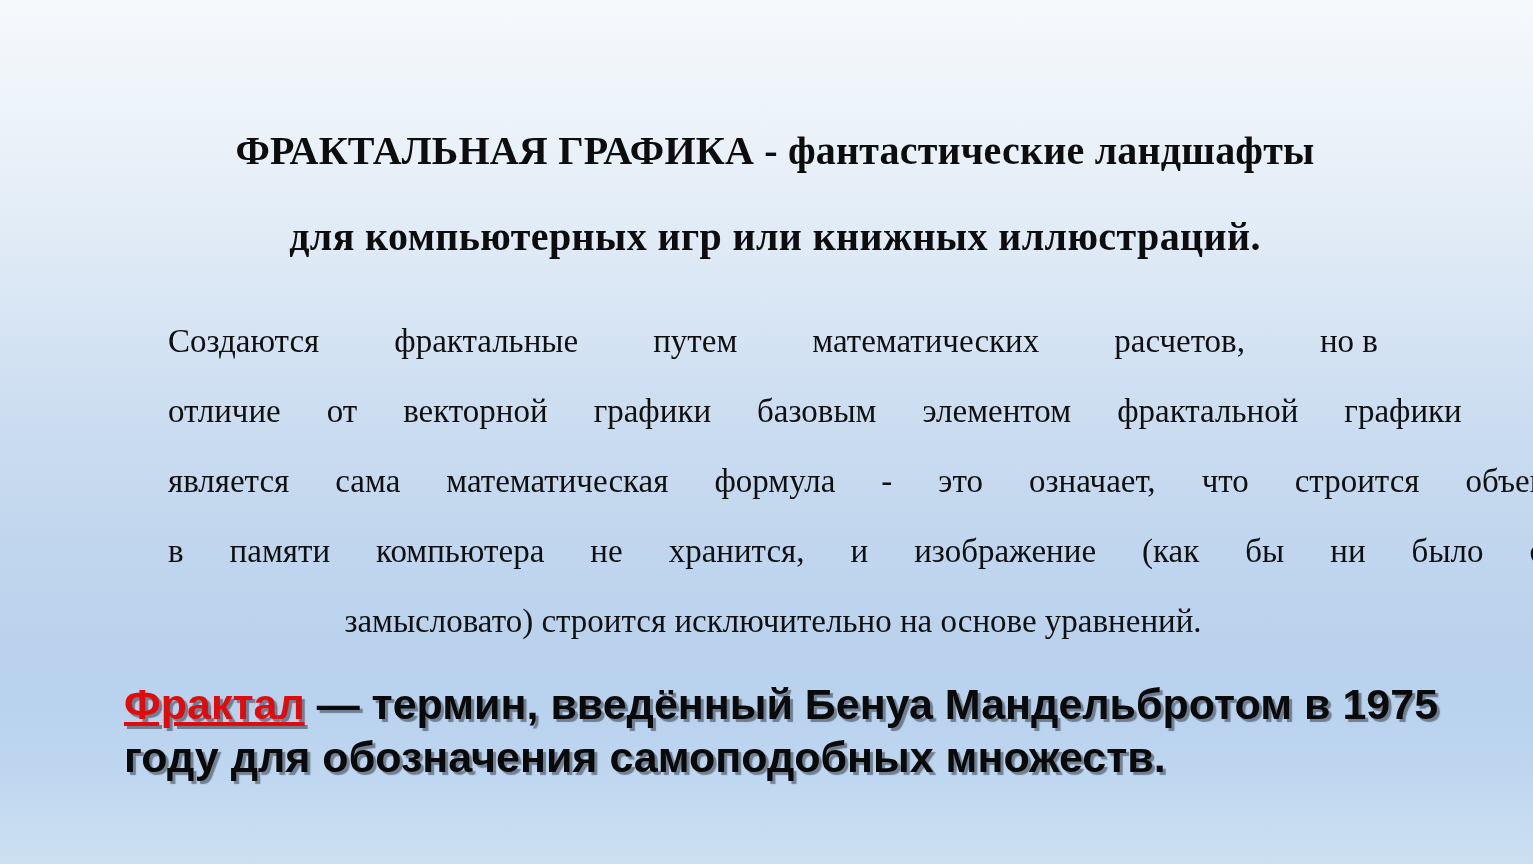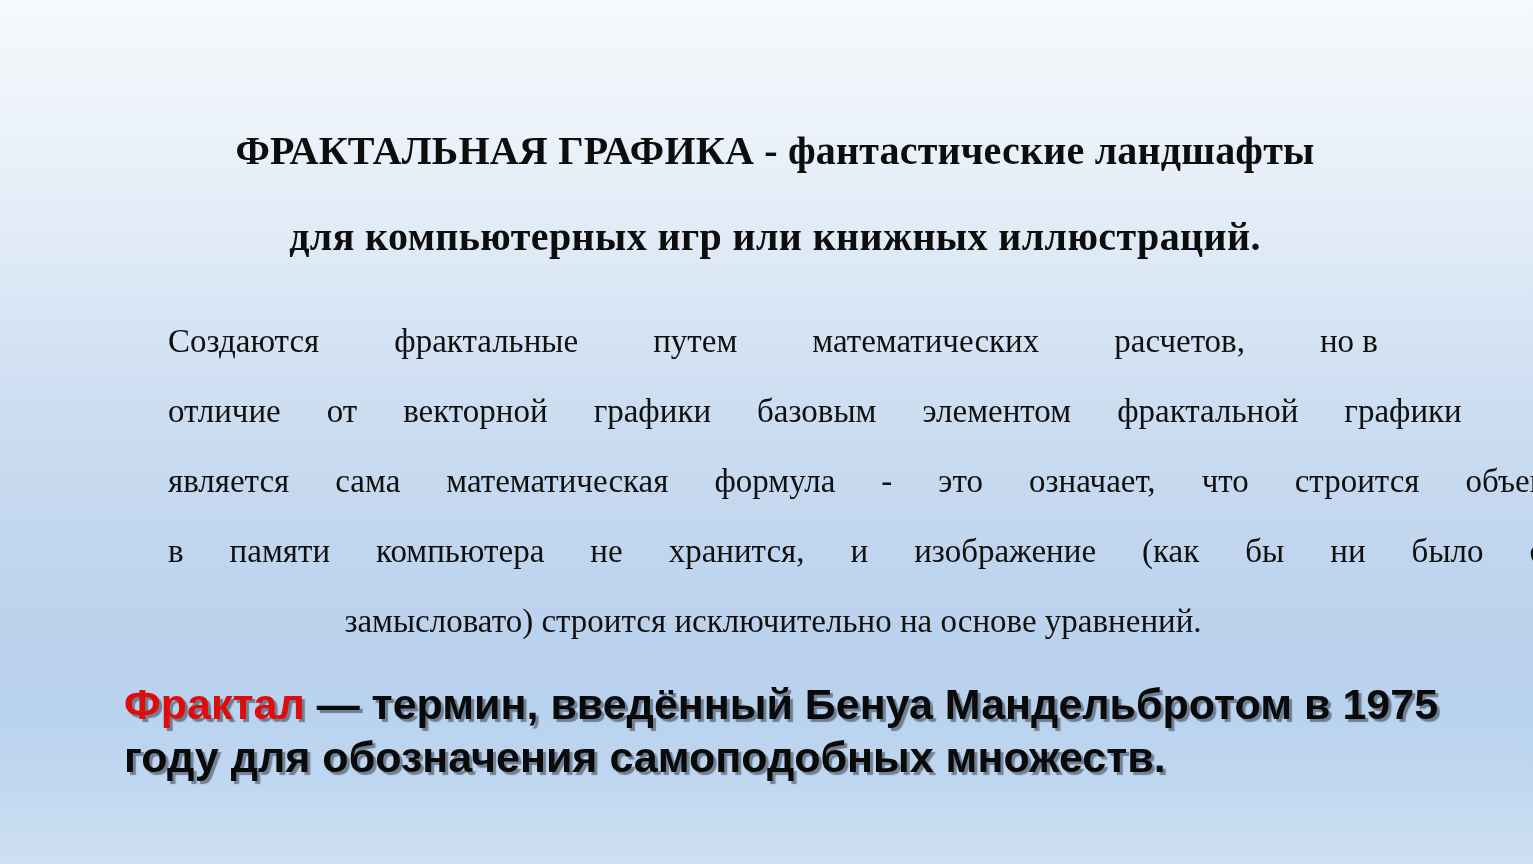--- a/index.html
+++ b/index.html
@@ -102,20 +102,21 @@
     font-weight: 700;
     font-size: 43px;
     line-height: 53px;
     color: #0a0a0a;
     white-space: nowrap;
     text-shadow: 3px 3px 1px rgba(20, 25, 35, 0.45);
   }
   .definition-term {
     color: #e00c0c;
     text-shadow: 3px 3px 1px rgba(20, 25, 35, 0.45);
+    text-decoration: underline;
   }
 </style>
 </head>
 <body>
 
 <div class="slide">
 
   <div class="title-block">
     <div class="title-line first">ФРАКТАЛЬНАЯ ГРАФИКА - фантастические ландшафты</div>
     <div class="title-line second">для компьютерных игр или книжных иллюстраций.</div>

